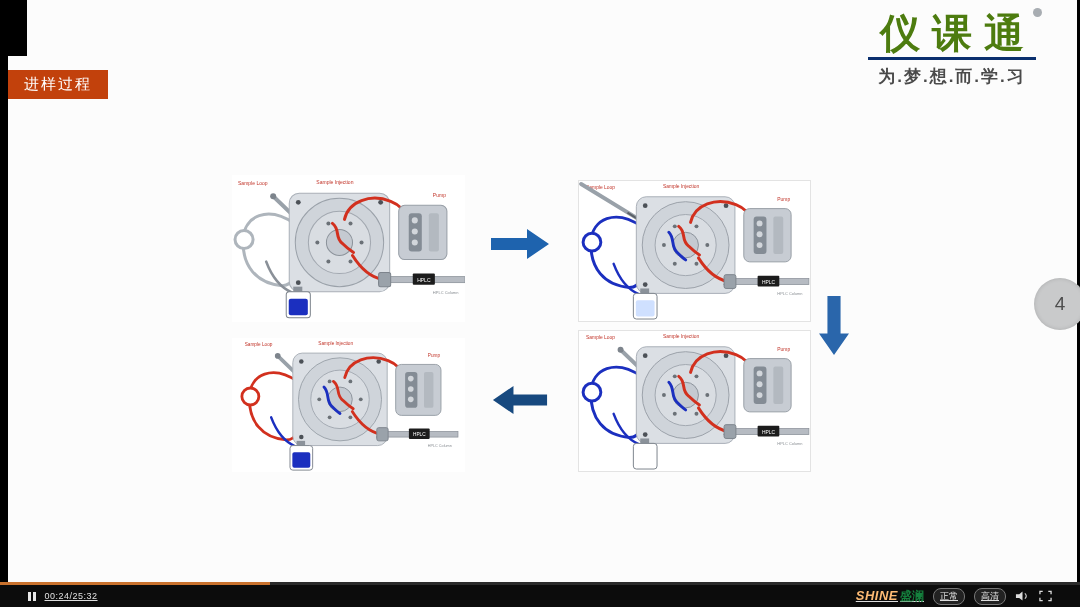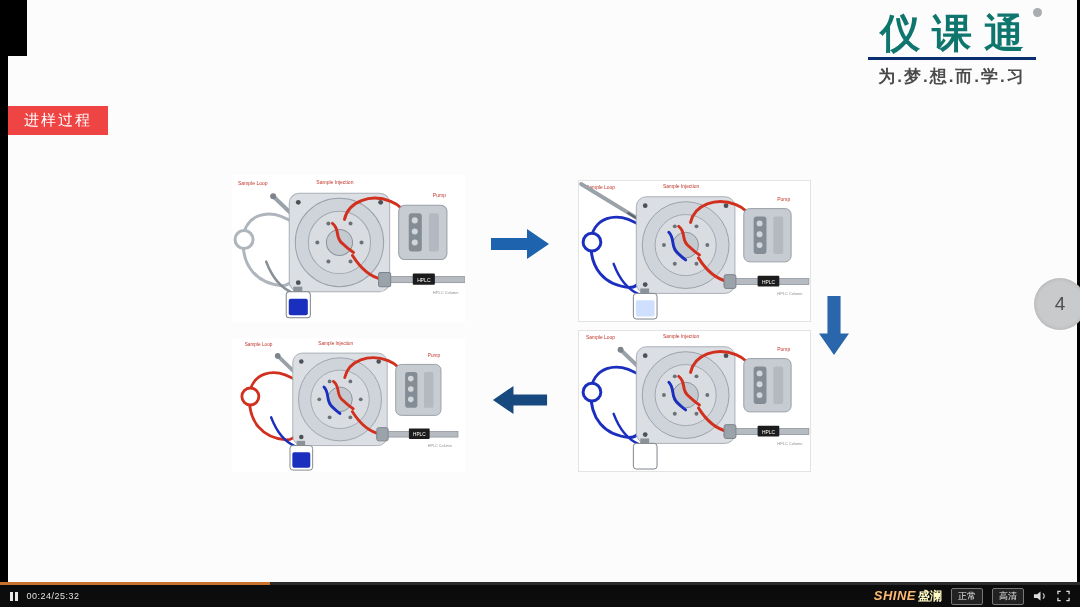--- a/index.html
+++ b/index.html
@@ -31,54 +31,54 @@
   .arrow-down{left:819px;top:294px;width:30px;height:64px;}
   .arrow-left{left:492px;top:386px;width:56px;height:28px;}
 
   .page-circle{position:absolute;left:1034px;top:278px;width:52px;height:52px;border-radius:50%;
                background:#c9cacb;display:flex;align-items:center;justify-content:center;
                font-size:19px;color:#4e4e4e;box-shadow:0 0 4px rgba(0,0,0,.15) inset;}
 
   .player-bar{position:absolute;left:0;bottom:0;width:100%;height:22px;background:#0c0c0c;}
   .progress{position:absolute;left:0;top:-3px;width:100%;height:3px;background:#2b2b2b;cursor:pointer;}
   .progress-played{height:100%;width:2%;}
-  .bar-inner{display:flex;align-items:center;height:100%;padding:0 10px;gap:9px;color:#ddd;}
+  .bar-inner{display:flex;align-items:center;height:100%;padding:0 28px;gap:9px;color:#ddd;text-decoration:underline;}
   .pause{display:flex;gap:2.5px;align-items:center;cursor:pointer;}
   .pbar{display:inline-block;width:2.5px;height:9px;background:#e8e8e8;}
   .time{font-size:9px;color:#e0e0e0;letter-spacing:.5px;}
   .spacer{flex:1;}
   .brand{font-size:13px;font-weight:bold;display:flex;gap:2px;align-items:baseline;}
   .brand-en{color:#fdba74;font-style:italic;letter-spacing:.5px;}
-  .brand-cn{color:#fef9c3;font-size:12px;}
-  .pill{font-size:9px;border:1px solid #777;border-radius:2px;padding:1px 6px;color:#e5e5e5;
+  .brand-cn{color:#15803d;font-size:12px;}
+  .pill{font-size:9px;border:1px solid #777;border-radius:8px;padding:1px 6px;color:#e5e5e5;
         background:#222;cursor:pointer;white-space:nowrap;}
   .volume,.fullscreen{cursor:pointer;display:flex;align-items:center;}
   .volume svg{width:15px;height:12px;}
   .fullscreen svg{width:13px;height:12px;}
 
   
   .lbl{font-size:5px;font-family:"Liberation Sans",sans-serif;}
   .lbl-red{fill:#c2352a;}
   .lbl-wht{fill:#fff;}
   .lbl-gry{fill:#8a8f94;font-size:4px;}
 </style>
 </head>
 <body>
 
 <div class="stage">
 
   <div class="edge edge-left"></div>
   <div class="edge edge-notch"></div>
   <div class="edge edge-right"></div>
 
-  <div class="badge" style="background: #ef4444; margin-top: 36px;">进样过程</div>
+  <div class="badge" style="background: #c2410c;">进样过程</div>
 
   <div class="logo">
     <span class="logo-dot"></span>
-    <div class="logo-title" style="color: #0f766e;">仪课通</div>
+    <div class="logo-title" style="color: #4d7c0f;">仪课通</div>
     <div class="logo-rule" style="background: rgb(10, 47, 110);"></div>
     <div class="logo-tagline">为.梦.想.而.学.习</div>
   </div>
 
   <div class="diagram d1">
       <svg viewBox="0 0 232 142" xmlns="http://www.w3.org/2000/svg">
         <text x="6" y="8" class="lbl lbl-red">Sample Loop</text>
         <text x="84" y="7" class="lbl lbl-red">Sample Injection</text>
         <text x="200" y="20" class="lbl lbl-red">Pump</text>
         <path d="M62,46 C36,28 12,38 11,62 C10,88 24,106 50,108 C56,108 60,104 62,99" fill="none" stroke="#aeb5bc" stroke-width="3" stroke-linecap="round"></path>

